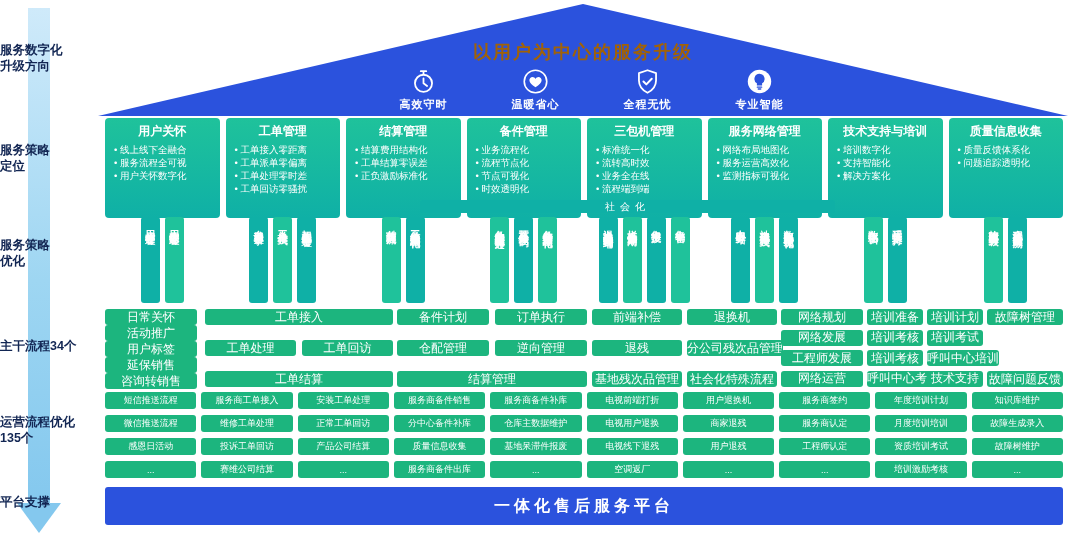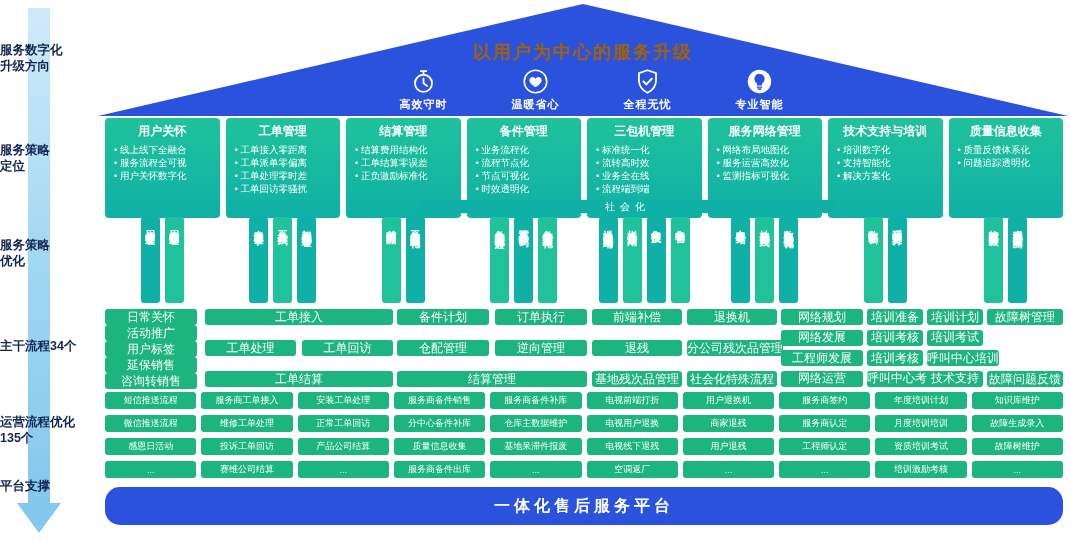--- a/index.html
+++ b/index.html
@@ -10,21 +10,21 @@
     font-family: "Liberation Sans", "DejaVu Sans", sans-serif;
   }
   
   .arrow-shaft { position:absolute; left:28px; top:8px; width:22px; height:496px;
     background: linear-gradient(180deg,#cfeafa 0%, #9ed6f2 55%, #84c8ee 100%); }
   .arrow-head { position:absolute; left:17px; top:503px; width:0; height:0;
     border-left:22px solid transparent; border-right:22px solid transparent;
     border-top:30px solid #84c8ee; }
   .left-label { position:absolute; left:0; width:98px; text-align:left; z-index:3;
     font-size:12.5px; font-weight:bold; color:#122653; white-space:pre-line; line-height:16px; }
-  .l0{top:42px} .l1{top:142px} .l2{top:237px} .l3{top:338px} .l4{top:414px} .l5{top:478px}
+  .l0{top:42px} .l1{top:142px} .l2{top:237px} .l3{top:338px} .l4{top:414px} .l5{top:494px}
   
   .roof { position:absolute; left:98px; top:4px; width:970px; height:112px; }
   .roof-bg { position:absolute; inset:0; background:var(--roof-blue,#2b52dd);
     clip-path: polygon(50% 0, 100% 100%, 0 100%); }
   .roof-title { position:absolute; top:36px; left:0; right:0; text-align:center;
     color:#a16207; font-size:18px; font-weight:bold; letter-spacing:2px; }
   .roof-values { position:absolute; bottom:4px; left:17px; right:0;
     display:flex; justify-content:center; gap:32px; }
   .roof-value { width:80px; display:flex; flex-direction:column; align-items:center; gap:2px; color:#fff; }
   .roof-icon svg { width:27px; height:27px; display:block; }
@@ -59,21 +59,21 @@
   .bk-box { flex:1; height:16px; background:var(--green,#1cb57e); border-radius:3px; color:#fff;
     font-size:12px; display:flex; align-items:center; justify-content:center; white-space:nowrap; }
   
   .operation-row { position:absolute; left:5px; top:392px; width:958px; height:90px;
     display:grid; grid-template-columns:repeat(10,1fr); column-gap:5px; }
   .opr-col { display:flex; flex-direction:column; gap:6px; }
   .opr-box { height:17px; background:var(--green,#1cb57e); border-radius:3px; color:#fff;
     font-size:9px; display:flex; align-items:center; justify-content:center; white-space:nowrap;text-align:right; }
   
   .platform { position:absolute; left:5px; top:487px; width:958px; height:38px;
-    background:var(--roof-blue,#2b52dd); border-radius:15px; color:#fff;
+    background:var(--roof-blue,#2b52dd); border-radius:3px; color:#fff;
     display:flex; align-items:center; justify-content:center;
     font-size:16px; font-weight:bold; letter-spacing:4px; }
 </style>
 </head>
 <body>
 
 <div class="canvas">
 
   <div class="arrow-shaft"></div>
   <div class="arrow-head"></div>

